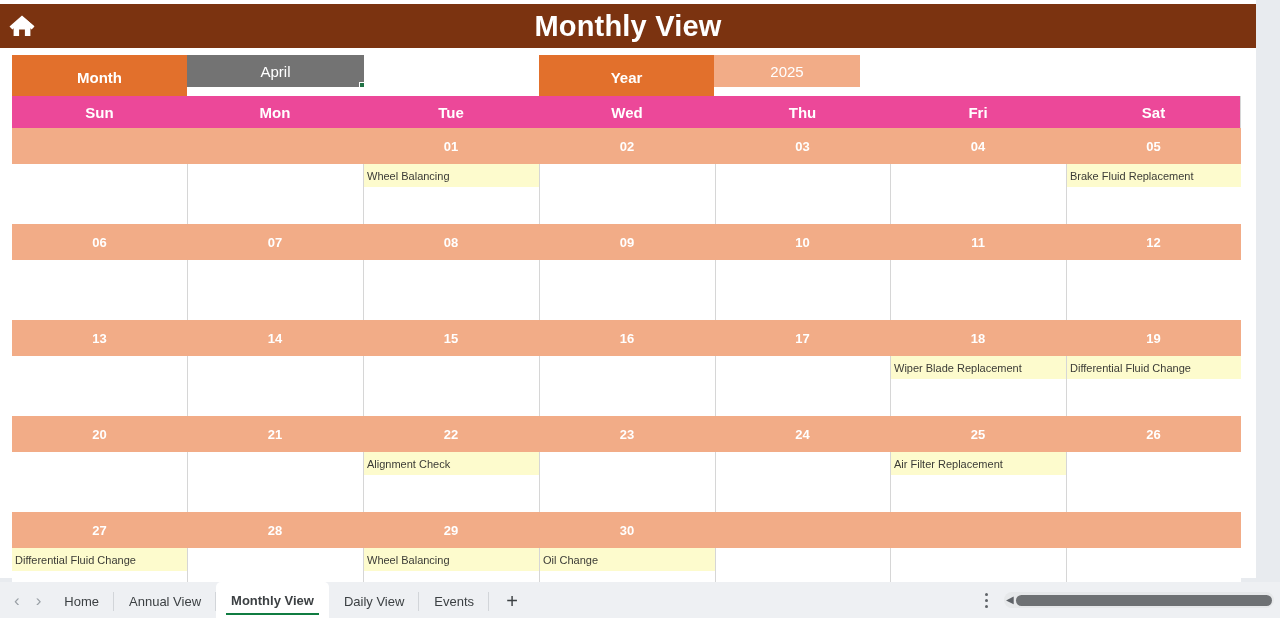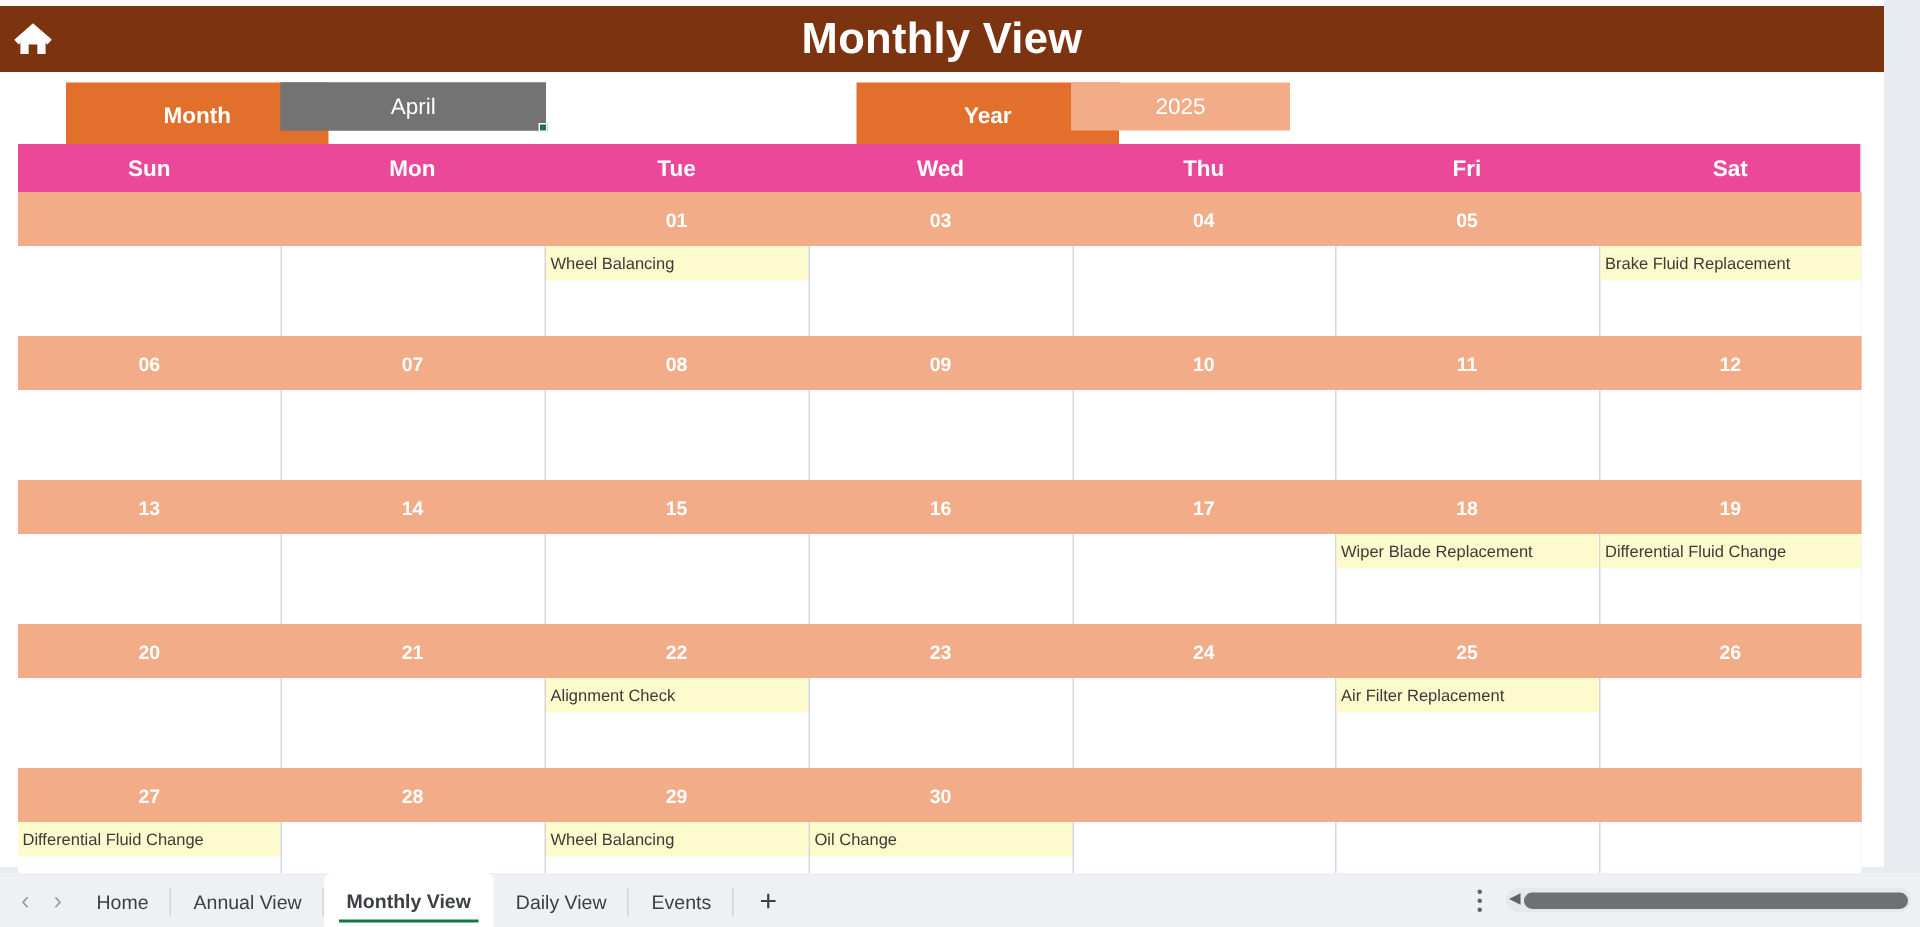--- a/index.html
+++ b/index.html
@@ -46,21 +46,21 @@
     position: absolute; left: 0; top: 48px;
     width: 1256px; height: 46px;
     background: #ffffff;
   }
   .lbl-chip {
     position: absolute;
     height: 44px; top: 7px;
     background: #e2702c;
     color: #ffffff;
     font-size: 15px; font-weight: bold;
-    display: flex; align-items: center; justify-content: center; margin-left: 32px;
+    display: flex; align-items: center; justify-content: center;
   }
   .val-chip {
     position: absolute;
     height: 32px; top: 7px;
     background: #f2ac87;
     color: #ffffff;
     font-size: 15px;
     display: flex; align-items: center; justify-content: center;
   }
   #month-label { left: 12px; width: 175px; }
@@ -276,20 +276,21 @@
         <div class="dow">Thu</div>
         <div class="dow">Fri</div>
         <div class="dow">Sat</div>
       </div>
     <div id="weeks-container">
         <div class="week">
           <div class="date-row">
             <div class="date-cell blank"></div>
             <div class="date-cell blank"></div>
             <div class="date-cell">01</div>
+            <div class="date-cell">02</div>
             <div class="date-cell">03</div>
             <div class="date-cell">04</div>
             <div class="date-cell">05</div>
           </div>
           <div class="body-row">
             <div class="body-cell"></div>
             <div class="body-cell"></div>
             <div class="body-cell">
               <div class="event">Wheel Balancing</div>
             </div>

